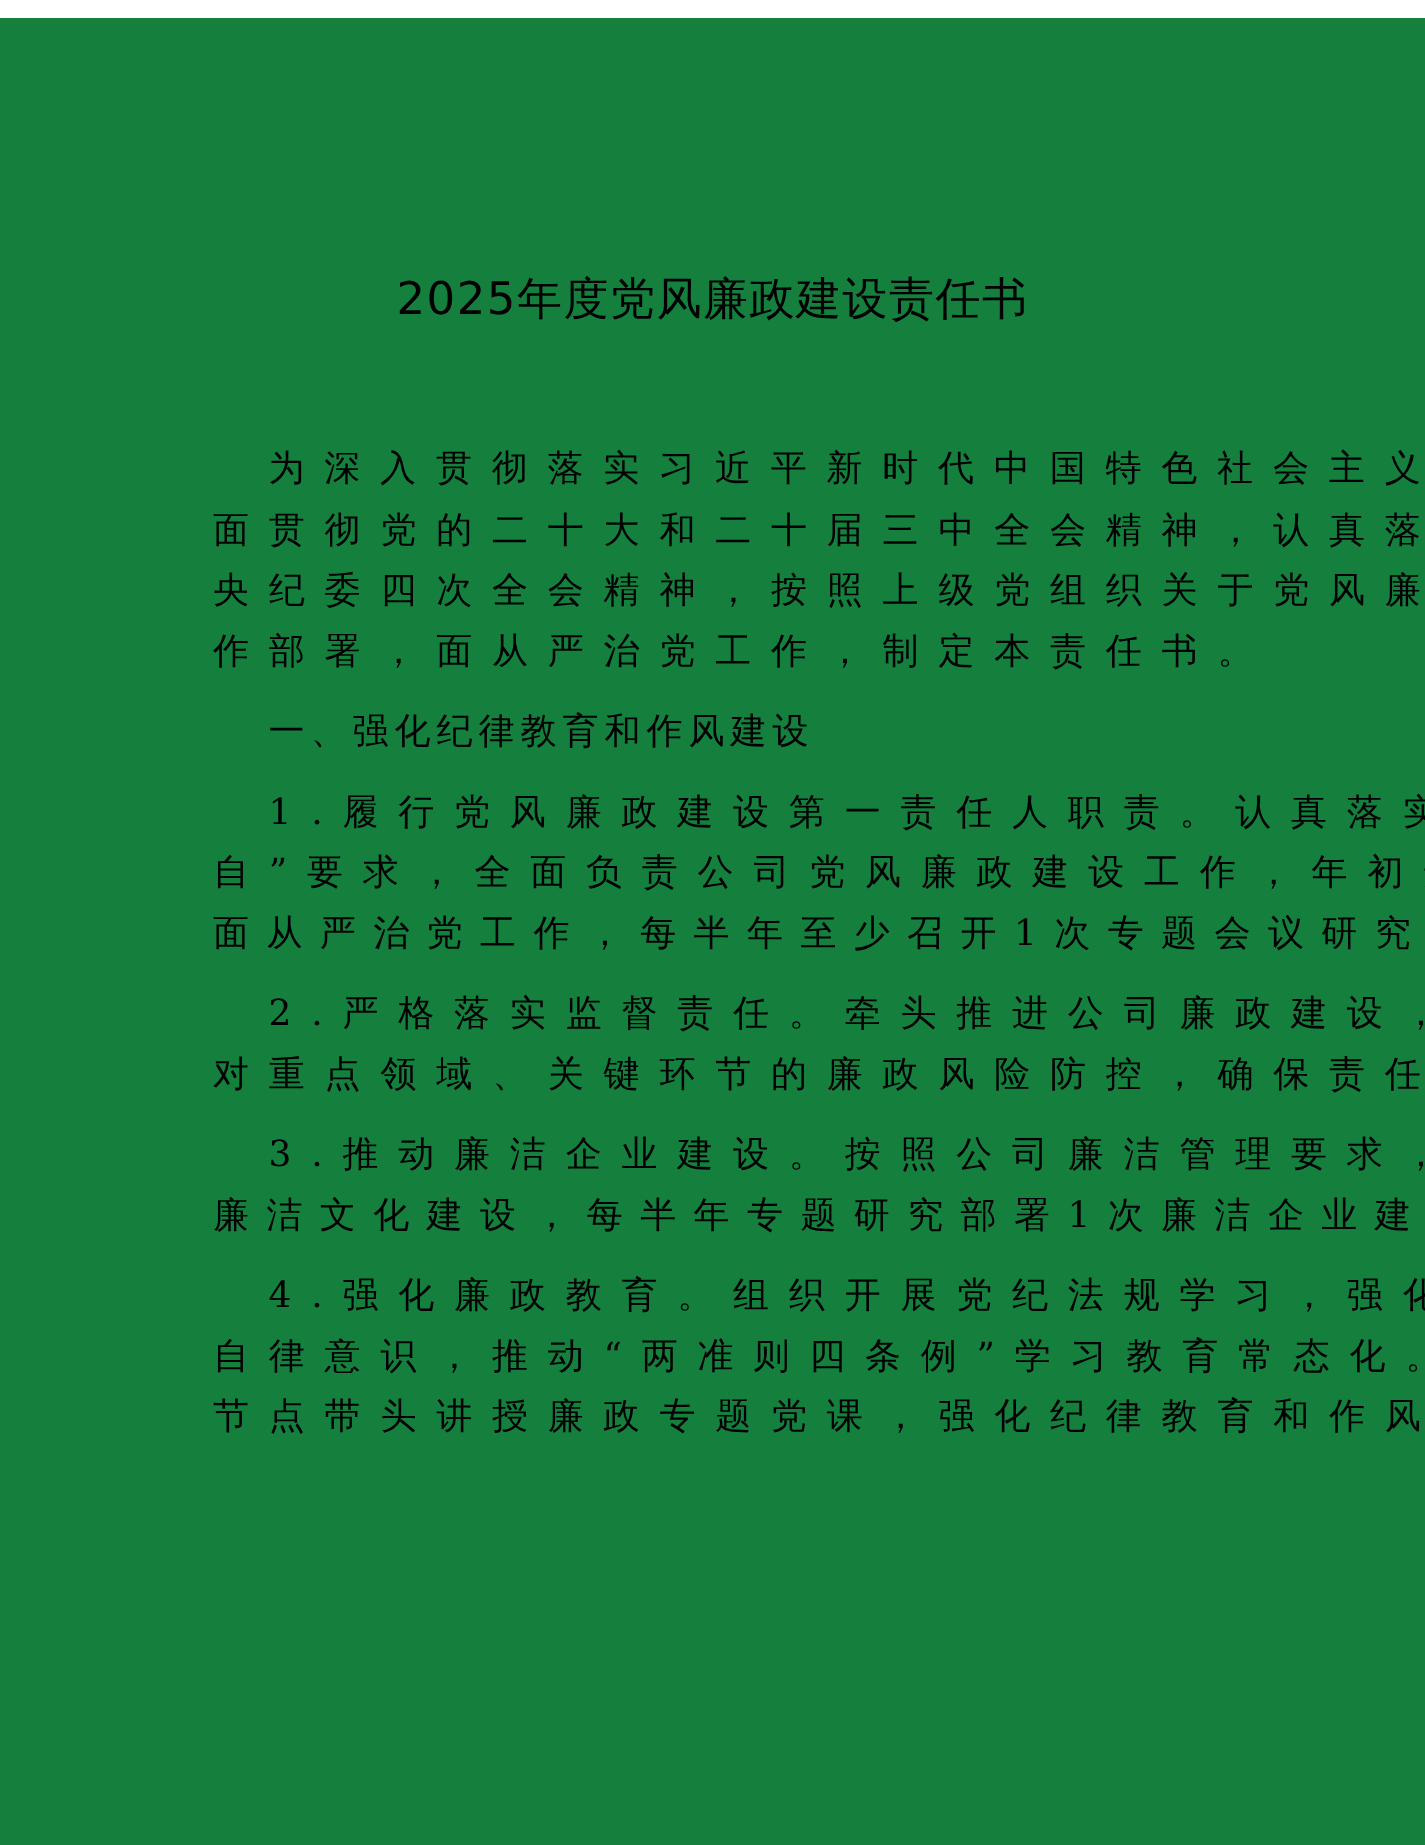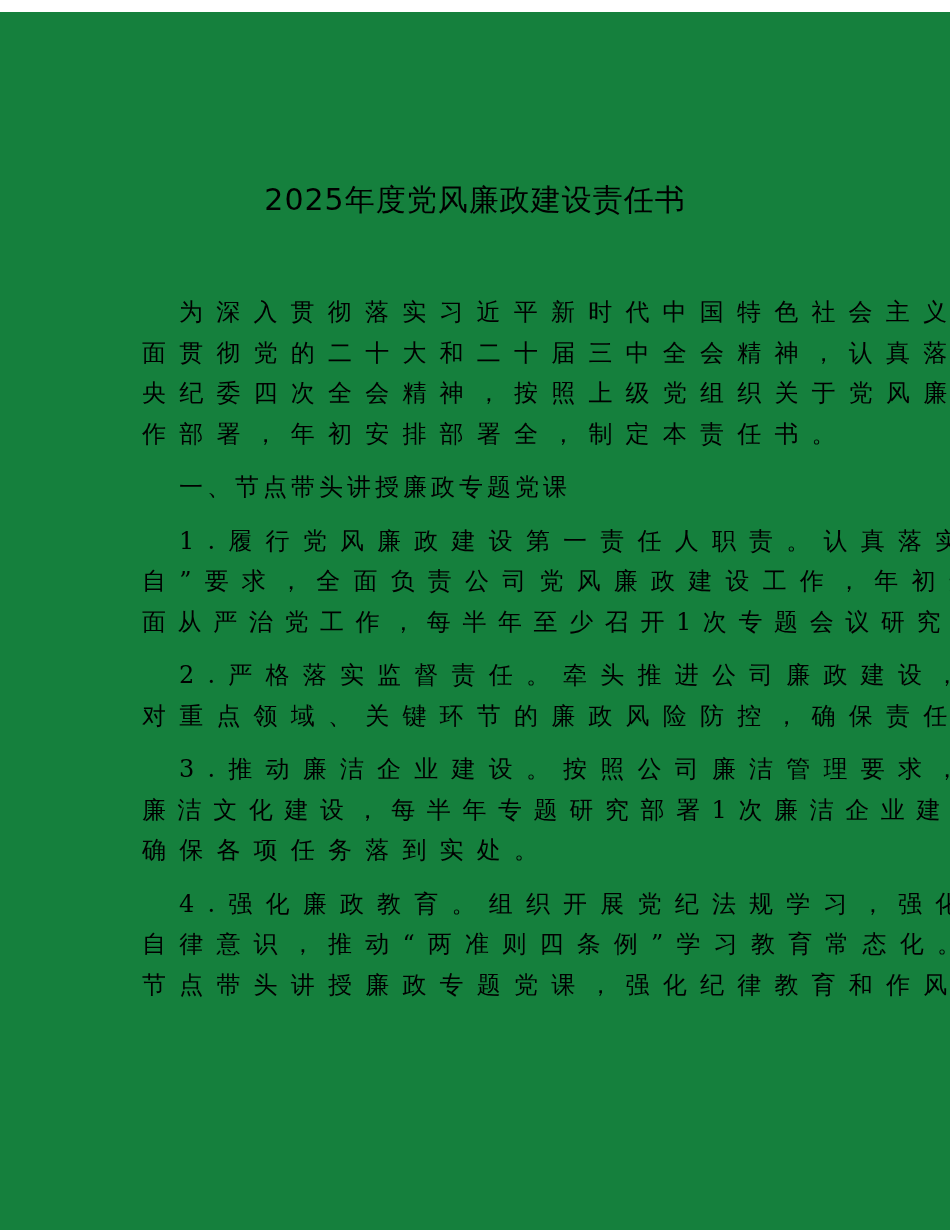--- a/index.html
+++ b/index.html
@@ -18,42 +18,41 @@
 <body>
 
 <div class="page">
   <div class="title">2025年度党风廉政建设责任书</div>
 
   <div class="body">
     <div class="para">
       <span class="line" style="padding-left:37px;letter-spacing:13.2px">为深入贯彻落实习近平新时代中国特色社会主义思想，全</span>
       <span class="line" style="letter-spacing:13.2px">面贯彻党的二十大和二十届三中全会精神，认真落实二十届中</span>
       <span class="line" style="letter-spacing:13.2px">央纪委四次全会精神，按照上级党组织关于党风廉政建设的工</span>
-      <span class="line" style="letter-spacing:13.2px">作部署，年初安排部署全，制定本责任书。</span>
+      <span class="line" style="letter-spacing:13.2px">作部署，面从严治党工作，制定本责任书。</span>
     </div>
 
     <div class="para">
-      <span class="line" style="padding-left:37px;letter-spacing:4px">一、节点带头讲授廉政专题党课</span>
+      <span class="line" style="padding-left:37px;letter-spacing:4px">一、强化纪律教育和作风建设</span>
     </div>
 
     <div class="para">
       <span class="line" style="padding-left:37px;letter-spacing:13.2px">1.履行党风廉政建设第一责任人职责。认真落实“四个亲</span>
       <span class="line" style="letter-spacing:13.2px">自”要求，全面负责公司党风廉政建设工作，年初安排部署全</span>
       <span class="line" style="letter-spacing:11.6px">面从严治党工作，每半年至少召开1次专题会议研究党风廉政</span>
     </div>
 
     <div class="para">
       <span class="line" style="padding-left:37px;letter-spacing:13.2px">2.严格落实监督责任。牵头推进公司廉政建设，全面加强</span>
       <span class="line" style="letter-spacing:13.2px">对重点领域、关键环节的廉政风险防控，确保责任落实到位、</span>
     </div>
 
     <div class="para">
       <span class="line" style="padding-left:37px;letter-spacing:13.2px">3.推动廉洁企业建设。按照公司廉洁管理要求，全面推进</span>
       <span class="line" style="letter-spacing:11.6px">廉洁文化建设，每半年专题研究部署1次廉洁企业建设工作，</span>
-      <span class="line" style="letter-spacing:13.2px">确保各项任务落到实处。</span>
     </div>
 
     <div class="para">
       <span class="line" style="padding-left:37px;letter-spacing:13.2px">4.强化廉政教育。组织开展党纪法规学习，强化员工廉洁</span>
       <span class="line" style="letter-spacing:13.2px">自律意识，推动“两准则四条例”学习教育常态化。重要时间</span>
       <span class="line" style="letter-spacing:13.2px">节点带头讲授廉政专题党课，强化纪律教育和作风建设。</span>
     </div>
   </div>
 </div>
 

